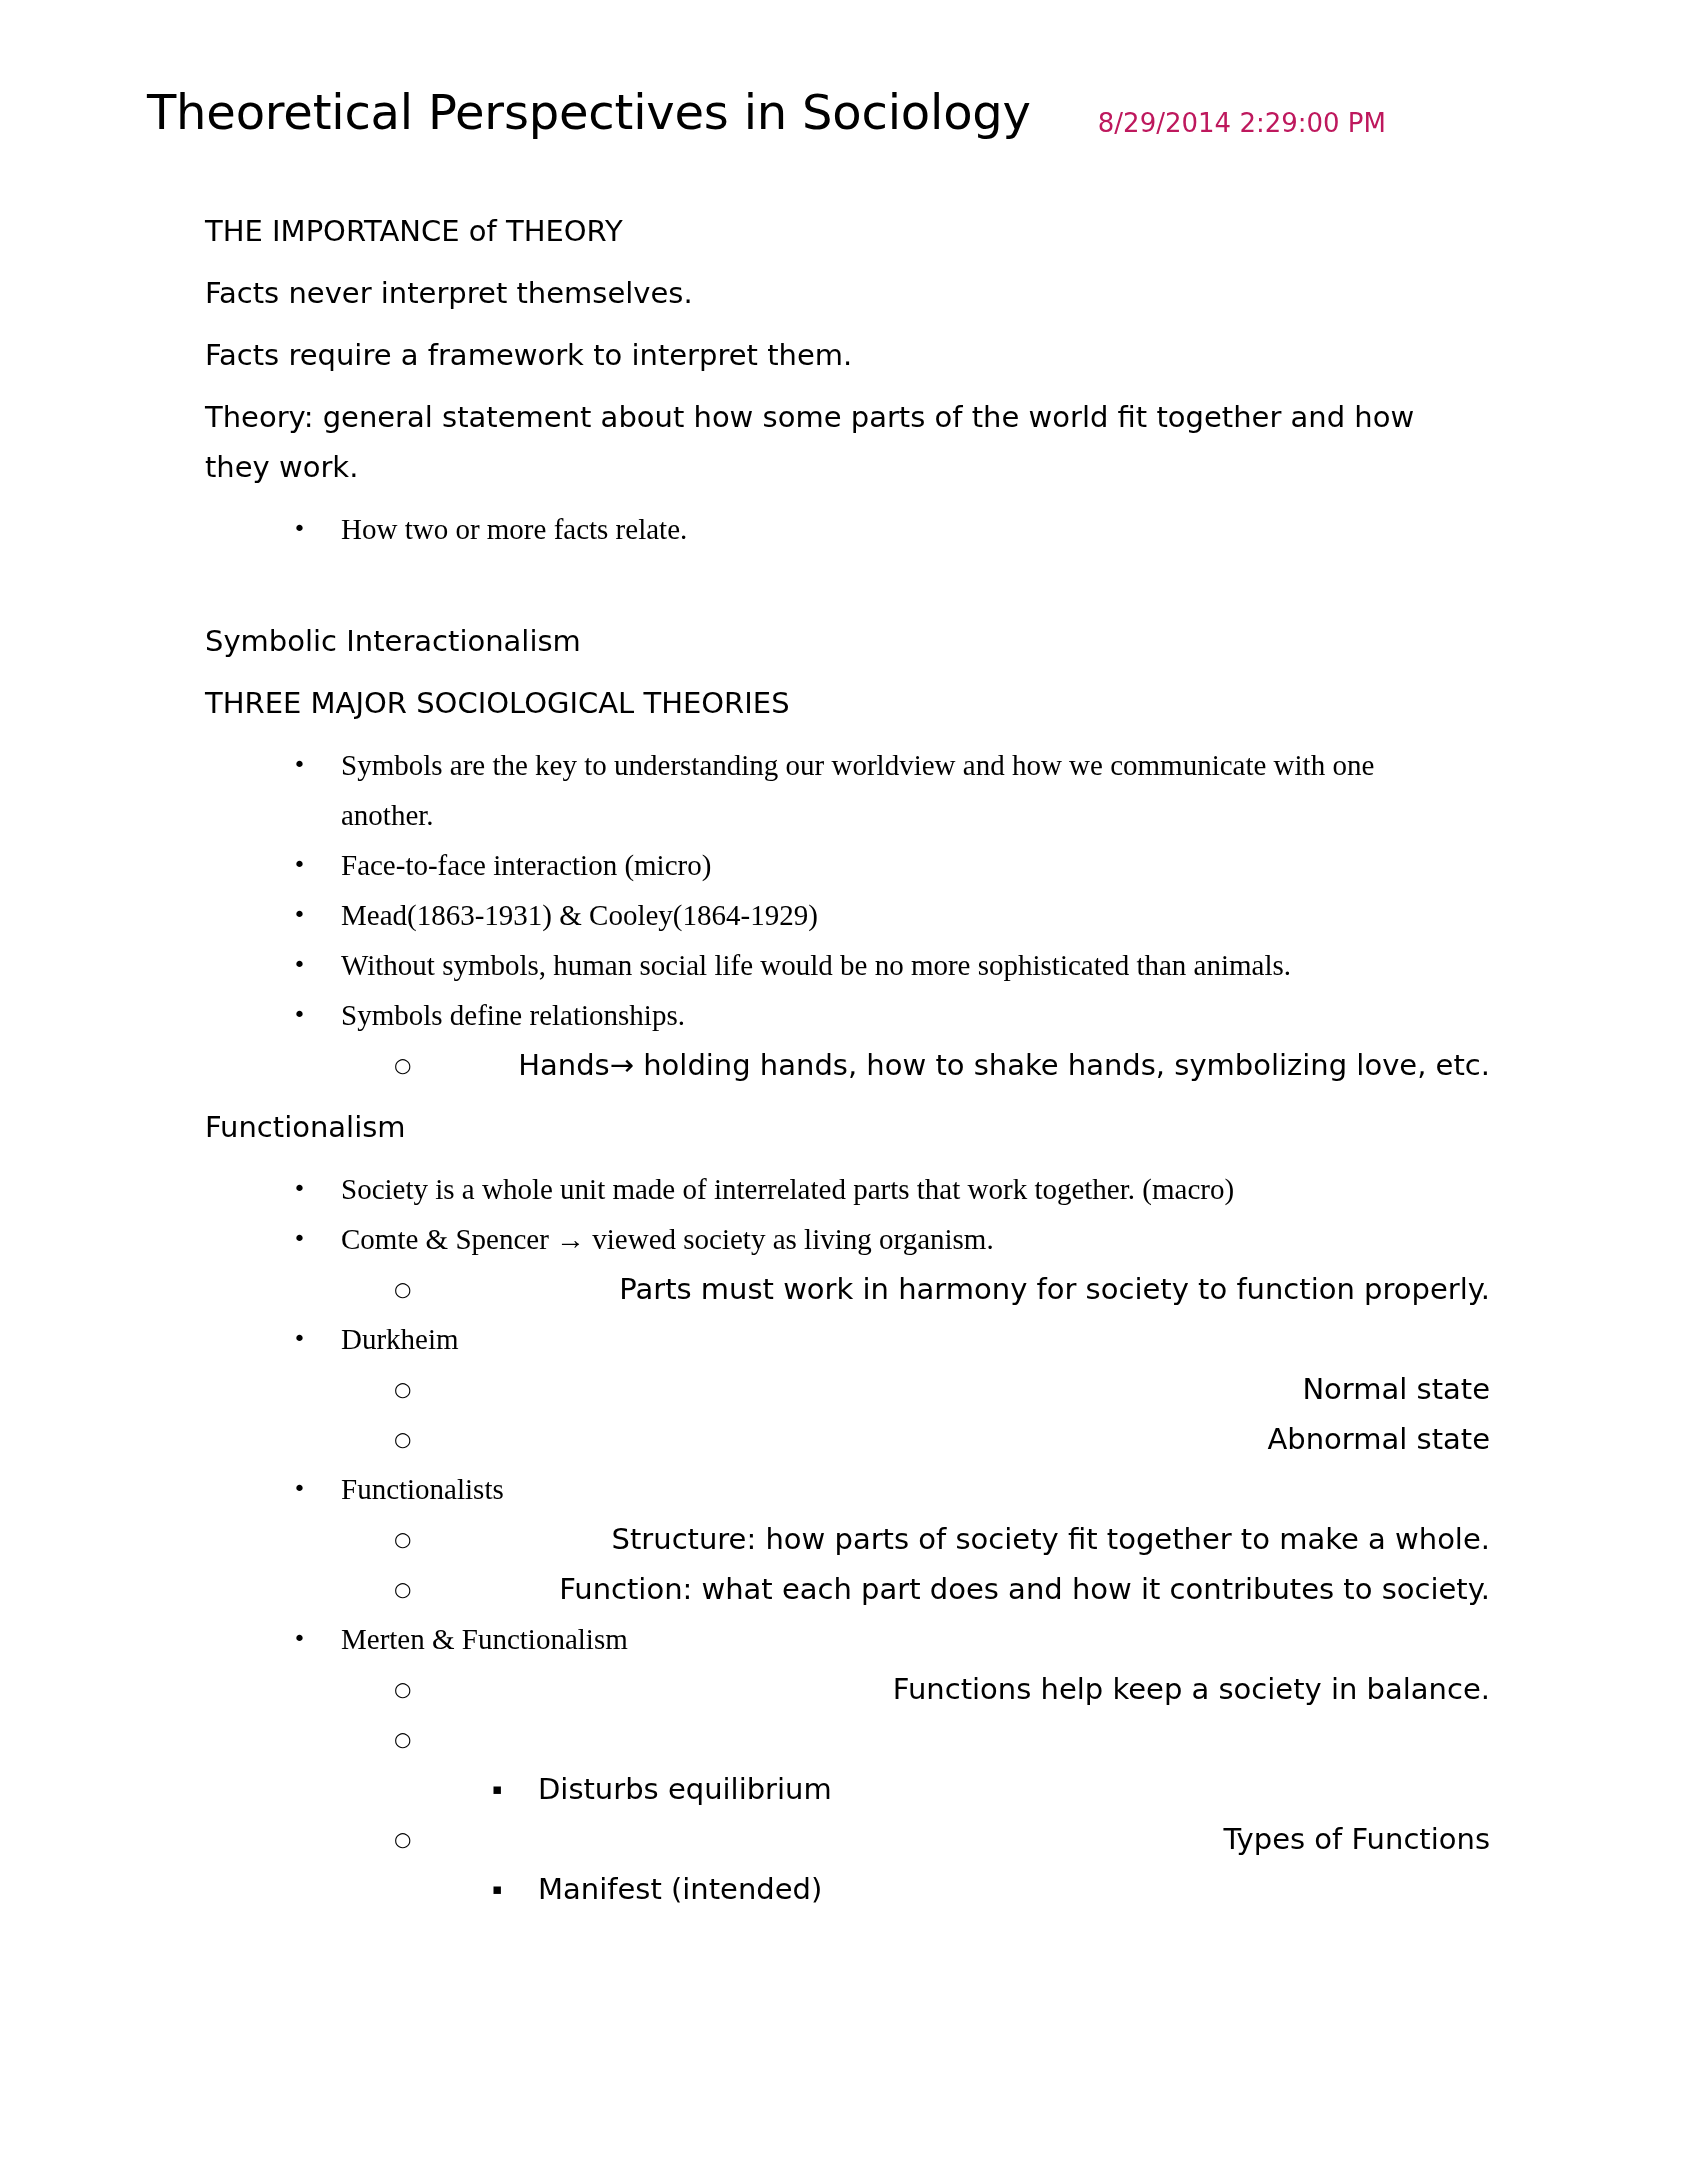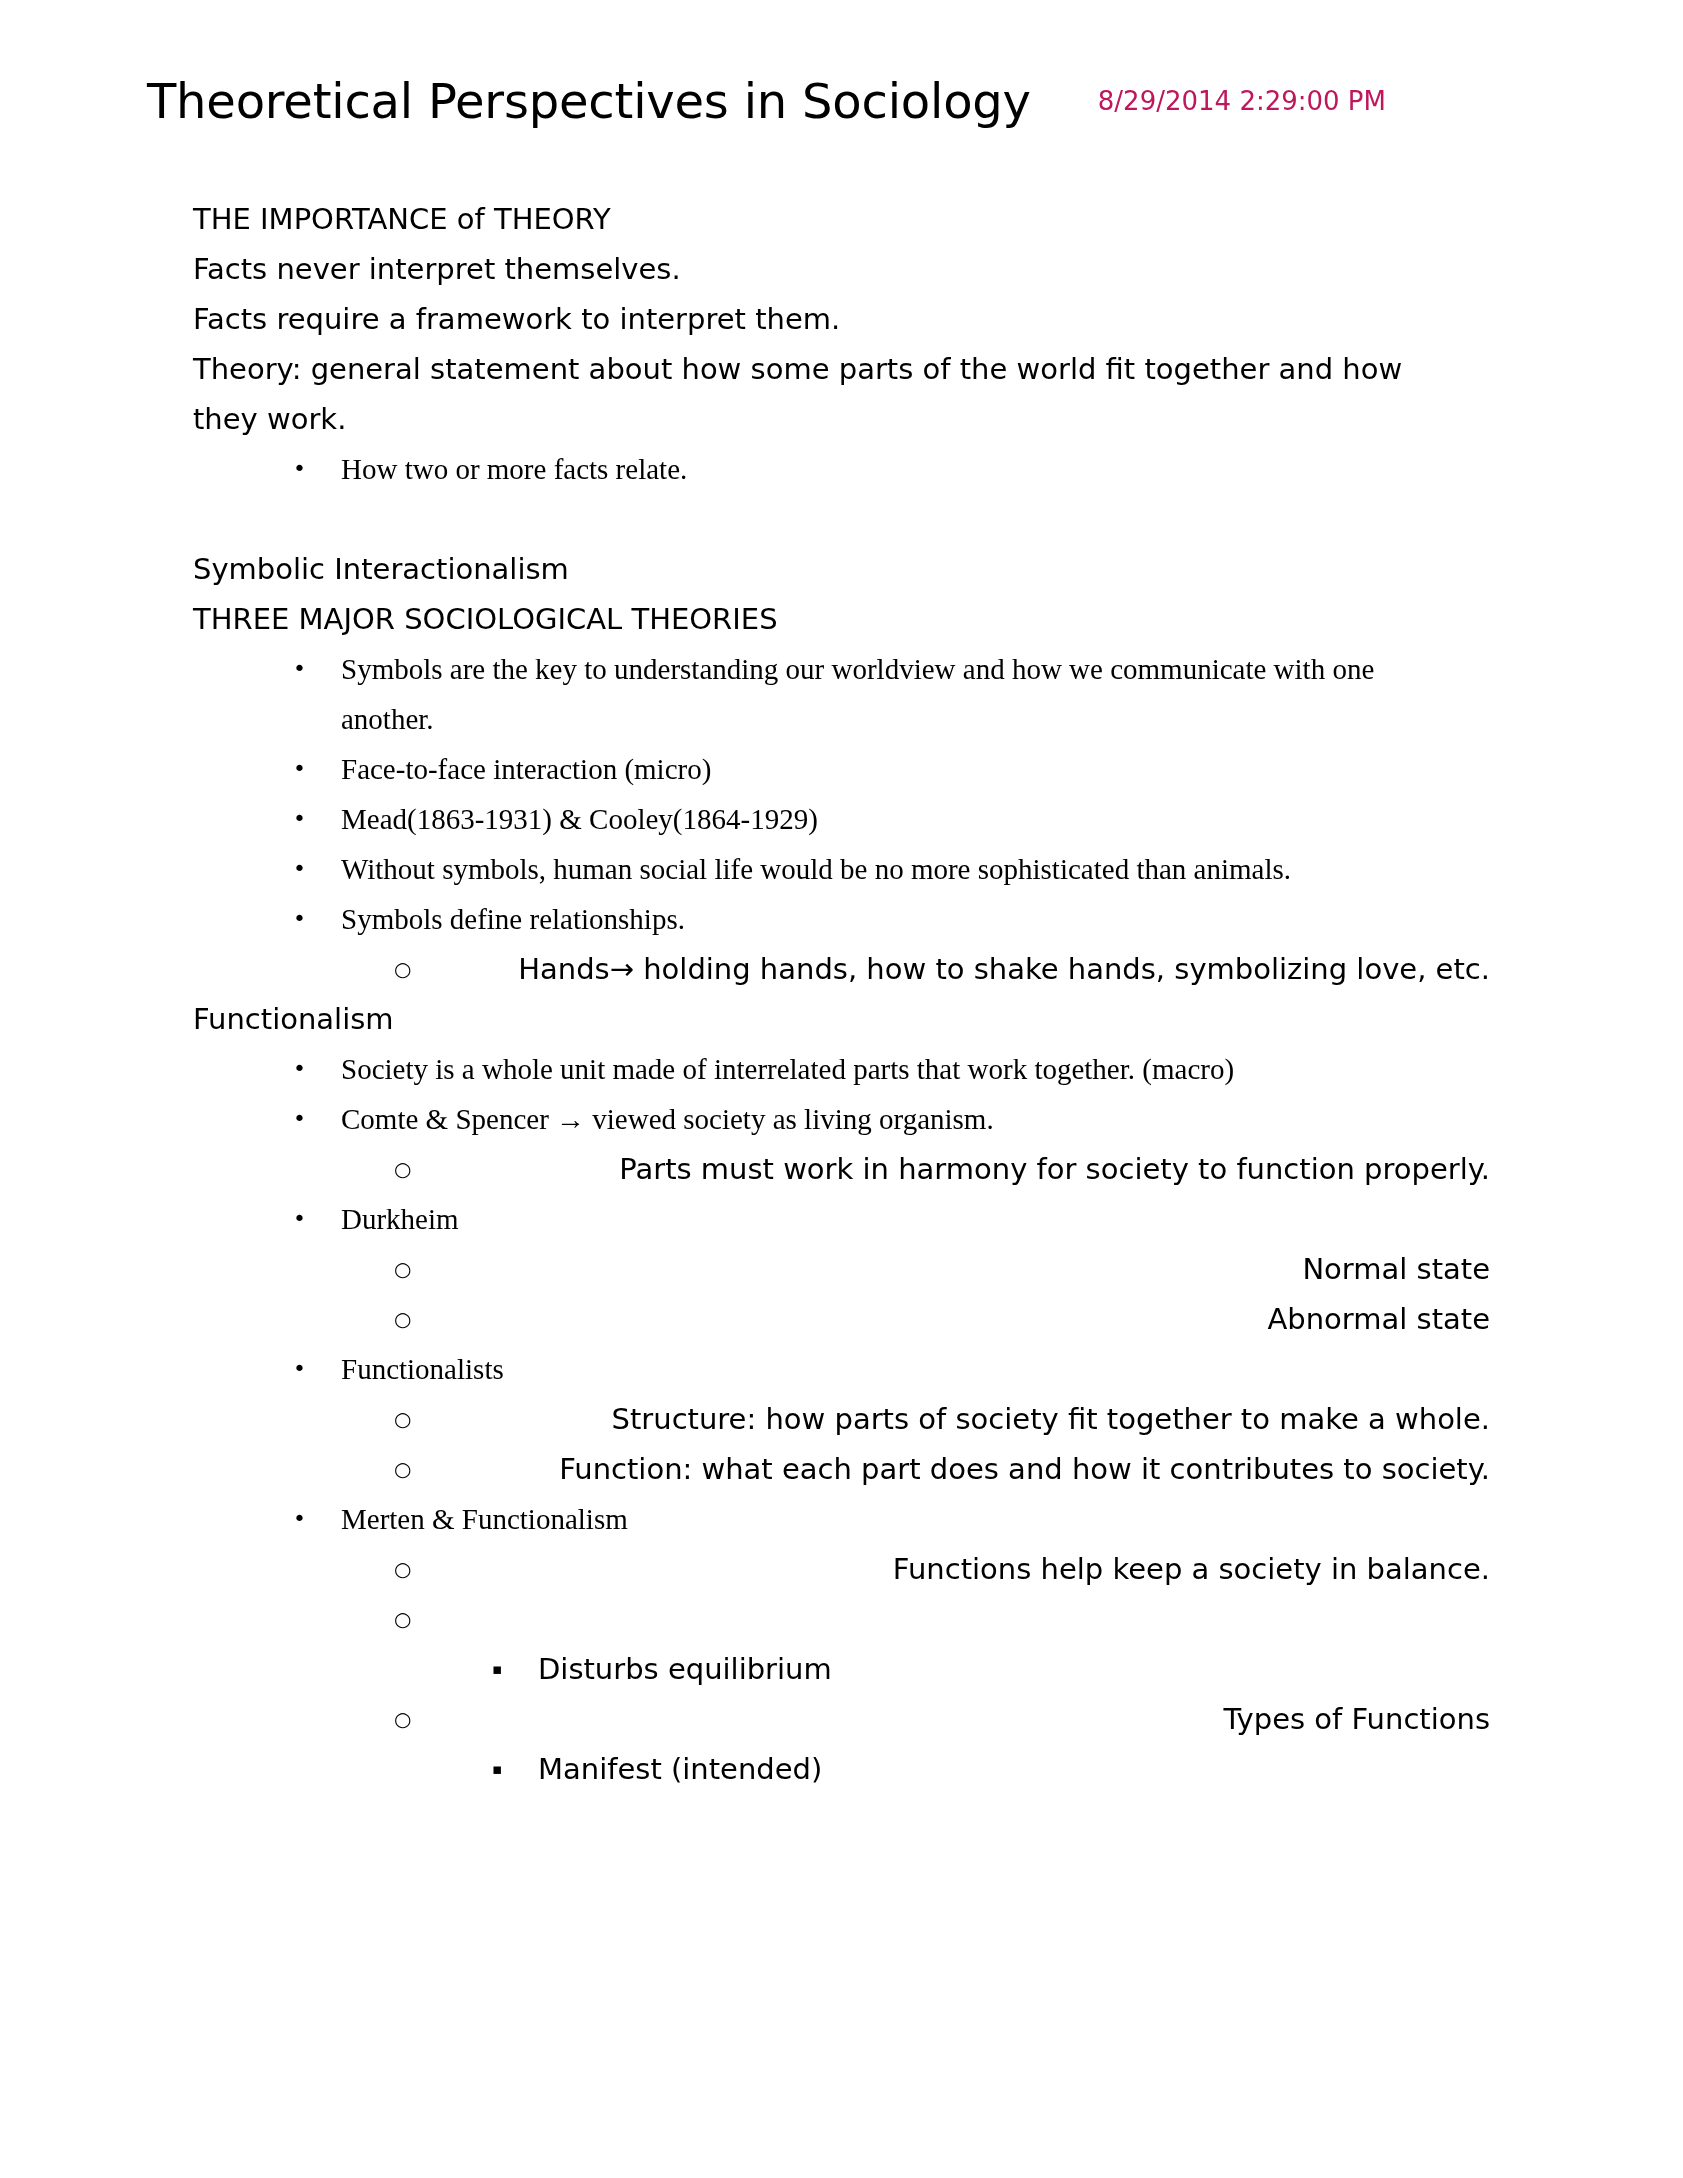--- a/index.html
+++ b/index.html
@@ -20,23 +20,23 @@
     width: 1683px;
     height: 2178px;
     background: #ffffff;
     box-sizing: border-box;
   }
 
   
   .title-row {
     position: absolute;
     left: 147px;
-    top: 77px;
+    top: 88px;
     display: flex;
-    align-items: center;
+    align-items: flex-end;
     white-space: nowrap;
   }
   .doc-title {
     font-size: 48px;
     line-height: 1.0;
     letter-spacing: -0.2px;
     color: #000;
   }
   .doc-date {
     font-size: 26px;
@@ -48,21 +48,21 @@
   
   .body-block {
     position: absolute;
     left: 0;
     top: 194px;
     width: 1683px;
   }
 
   
   .p0 {
-    margin: 0;
+    margin: 12px;
     padding: 0 0 0 193px;
     font-size: 29px;
     line-height: 50px;
     max-width: 1465px;
   }
   .p0 .txt {
     display: block;
     max-width: 1277px;
   }
 

